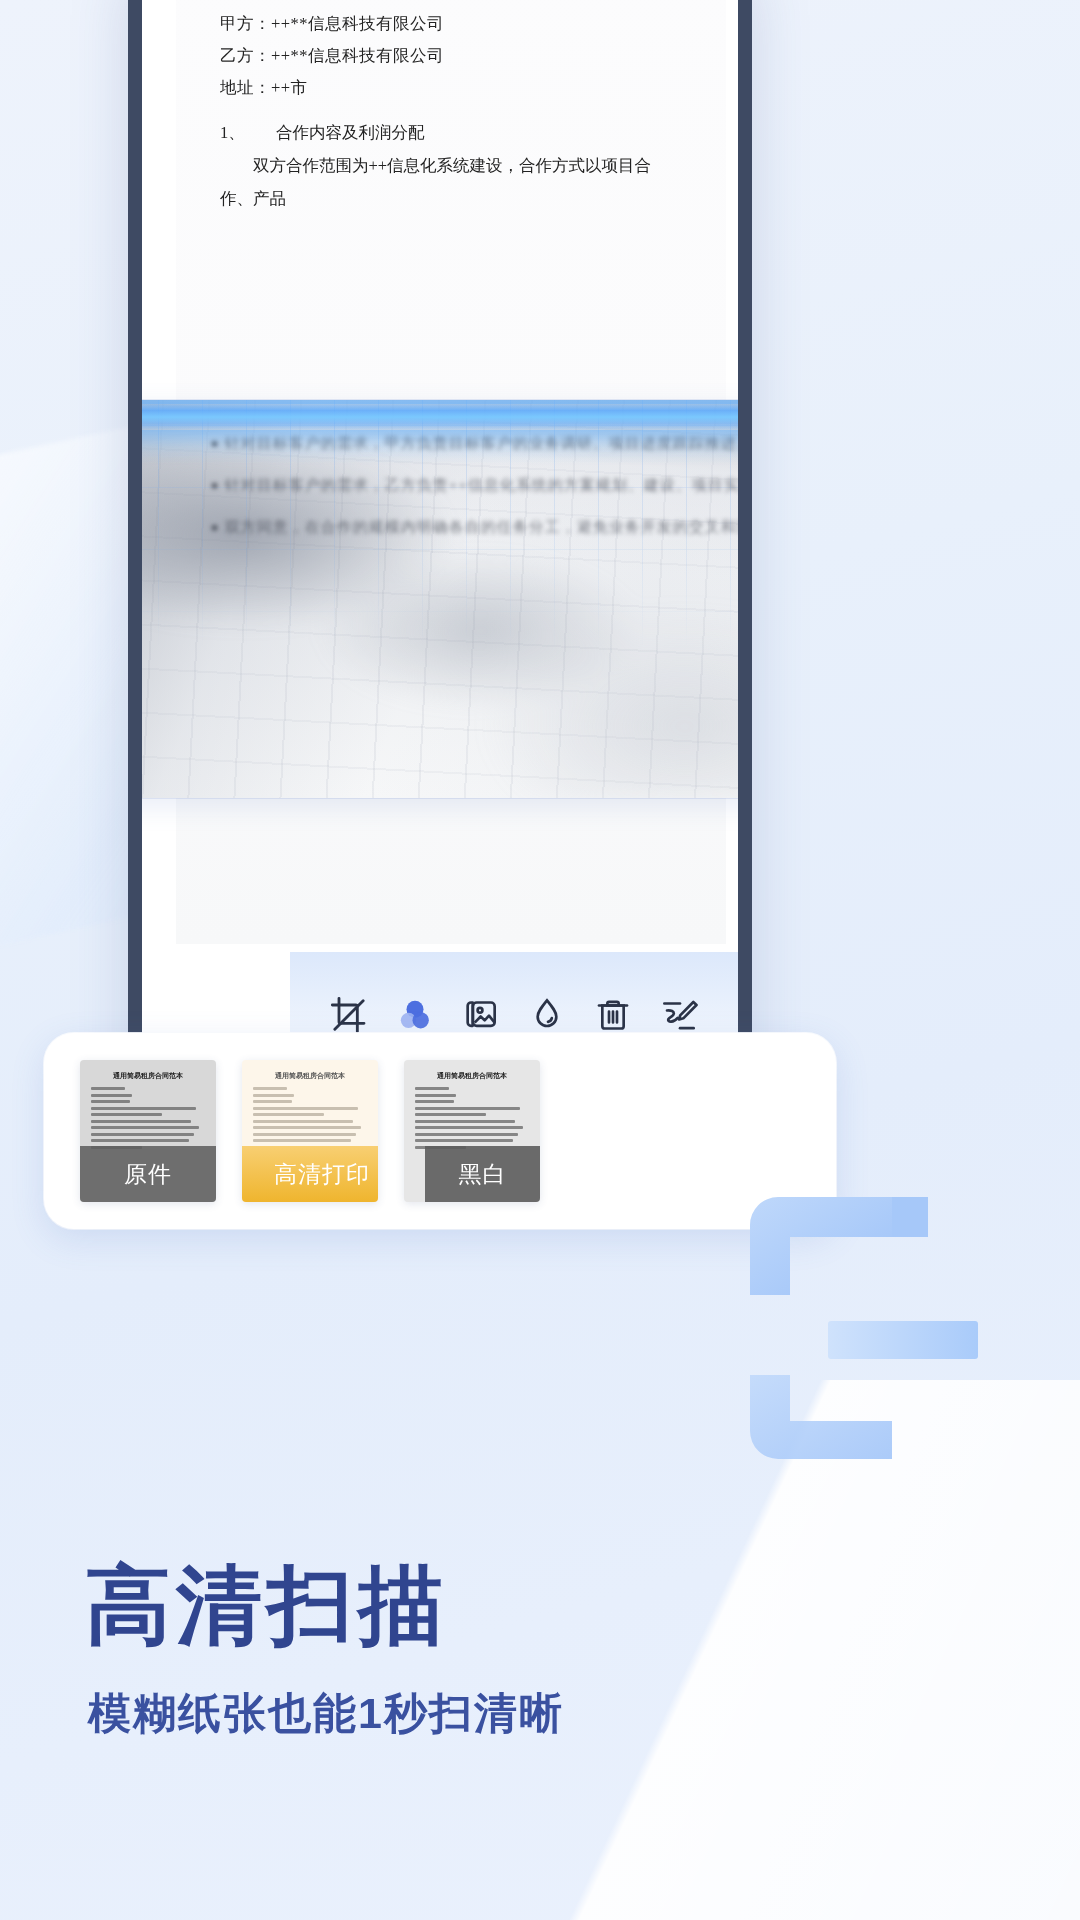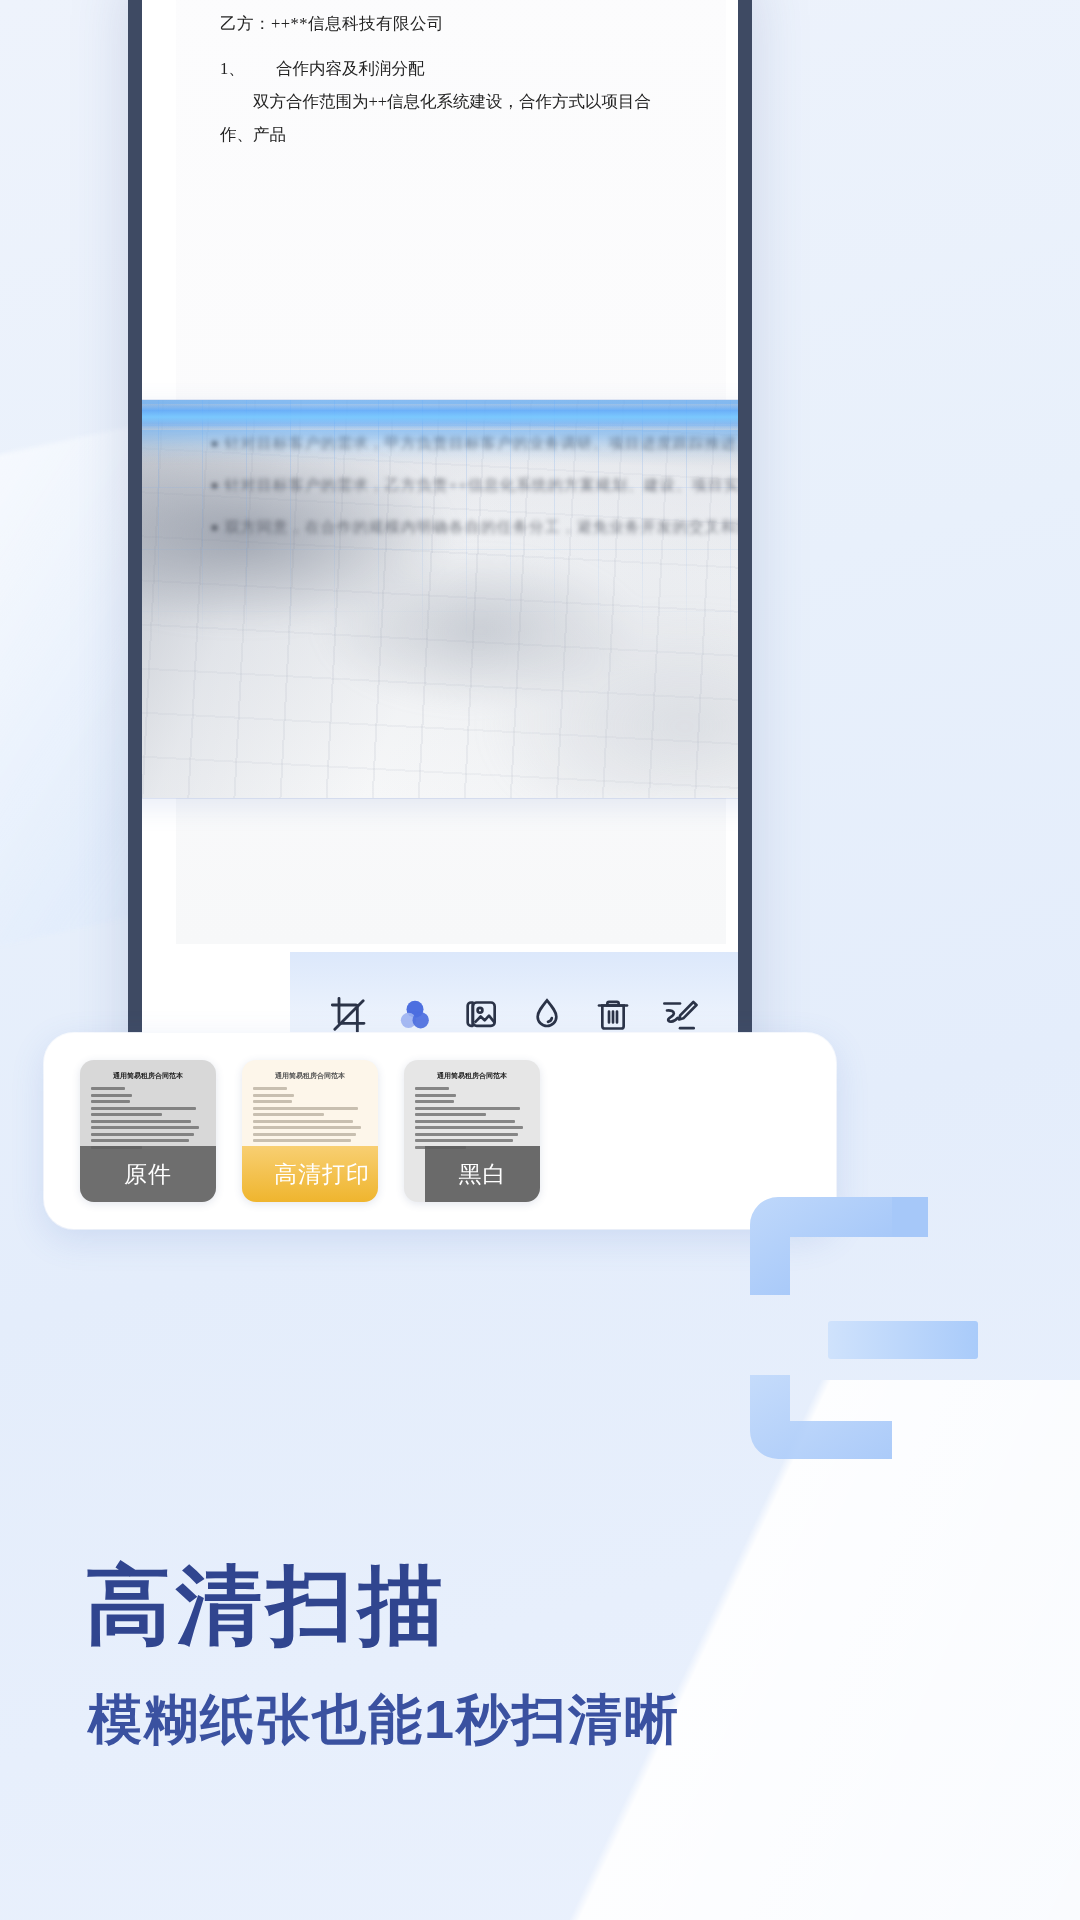--- a/index.html
+++ b/index.html
@@ -98,21 +98,21 @@
   }
 
   
   .filter-panel{
     position:absolute; left:44px; top:1033px; width:792px; height:196px;
     background:#ffffff; border-radius:30px;
     box-shadow:0 10px 34px rgba(80,120,200,.16), 0 0 0 1px rgba(255,255,255,.9);
     display:flex; align-items:center; padding:0 0 0 36px; gap:26px; overflow:hidden;
   }
   .fcard{
-    position:relative; width:136px; height:142px; border-radius:14px;
+    position:relative; width:136px; height:142px; border-radius:4px;
     overflow:hidden; flex:0 0 auto; cursor:pointer;
     box-shadow:0 2px 8px rgba(60,80,130,.14);
   }
   .fcard .mini{
     position:absolute; inset:0; padding:11px 11px 0 11px;
     display:flex; flex-direction:column; align-items:stretch;
   }
   .mini-title{ font-size:7px; font-weight:700; text-align:center; margin-bottom:7px; line-height:9px; }
   .mini-row{ height:3px; border-radius:1px; margin-bottom:3.5px; }
   .fcard .label-wrap{
@@ -161,38 +161,40 @@
   .tool .tlabel{ font-size:21px; color:#8b8f99; letter-spacing:1px; }
   .tool.active .tlabel{ color:#5b77e8; }
 
   
   .headline{
     position:absolute; left:85px; top:1562px;
     font-size:86px; font-weight:700; color:#30458f; letter-spacing:5px; line-height:1;
   }
   .subline{
     position:absolute; left:88px; top:1692px;
-    font-size:54px; font-weight:700; color:#3a51a0; letter-spacing:2px; line-height:1;
+    font-size:43px; font-weight:700; color:#3a51a0; letter-spacing:2px; line-height:1;
   }
 
   
   .brackets{ position:absolute; right:78px; top:1185px; width:260px; height:280px; pointer-events:none; }
 </style>
 </head>
 <body>
 
 <div class="bg-sheen"></div>
 <div class="bg-diag"></div>
 
 <div class="phone">
   <div class="phone-screen">
 
     <div class="doc-page">
       <div class="doc-body">
+        <div class="doc-line">甲方：++**信息科技有限公司</div>
         <div class="doc-line">乙方：++**信息科技有限公司</div>
+        <div class="doc-line">地址：++市</div>
         <div class="doc-item-no">
           <span class="num">1、</span><span>合作内容及利润分配</span>
         </div>
         <div class="doc-sub">双方合作范围为++信息化系统建设，合作方式以项目合作、产品</div>
       </div>
     </div>
 
     <div class="blur-photo">
       <div class="scan-grid"></div>
       <div class="scan-tint"></div>

